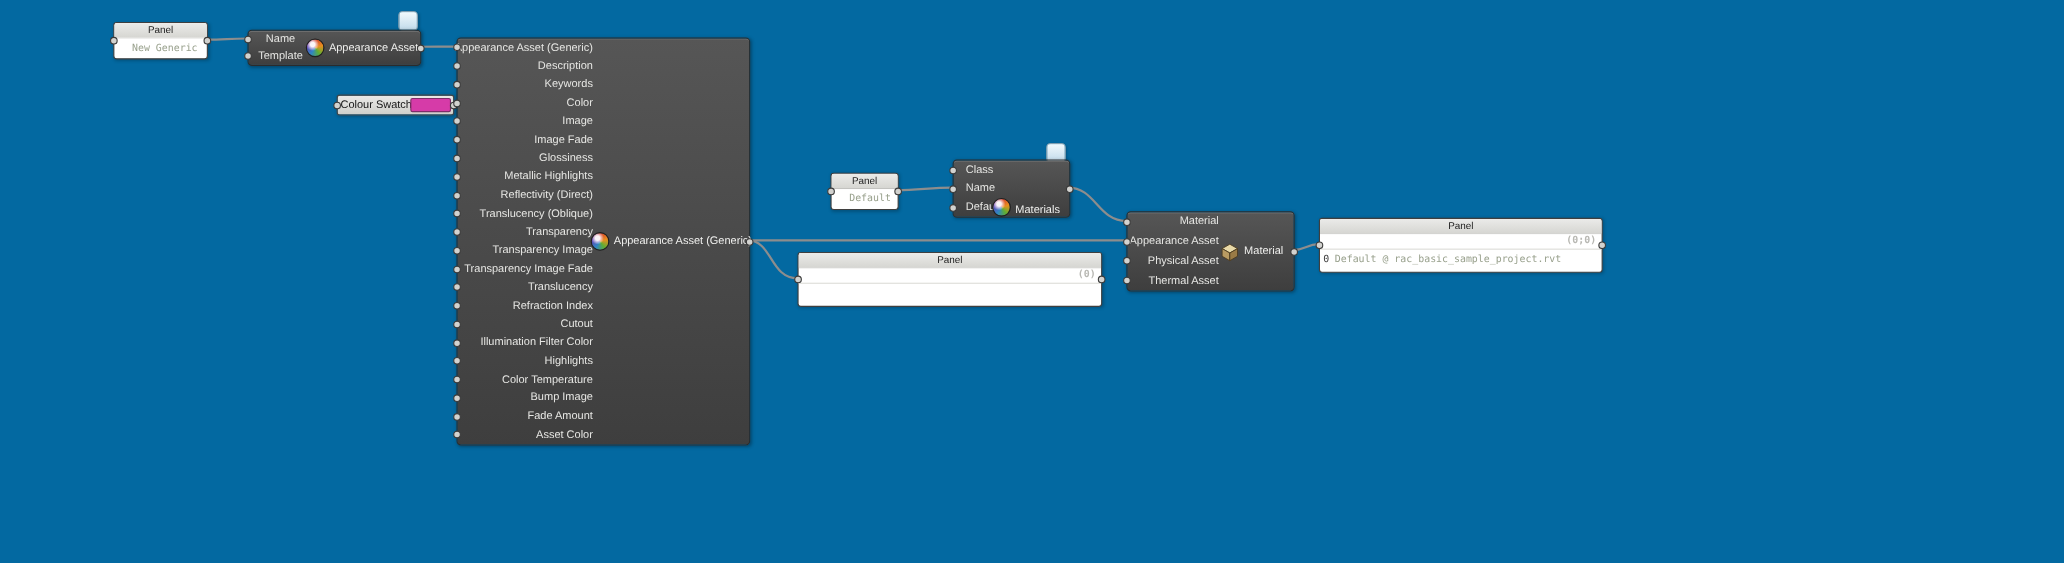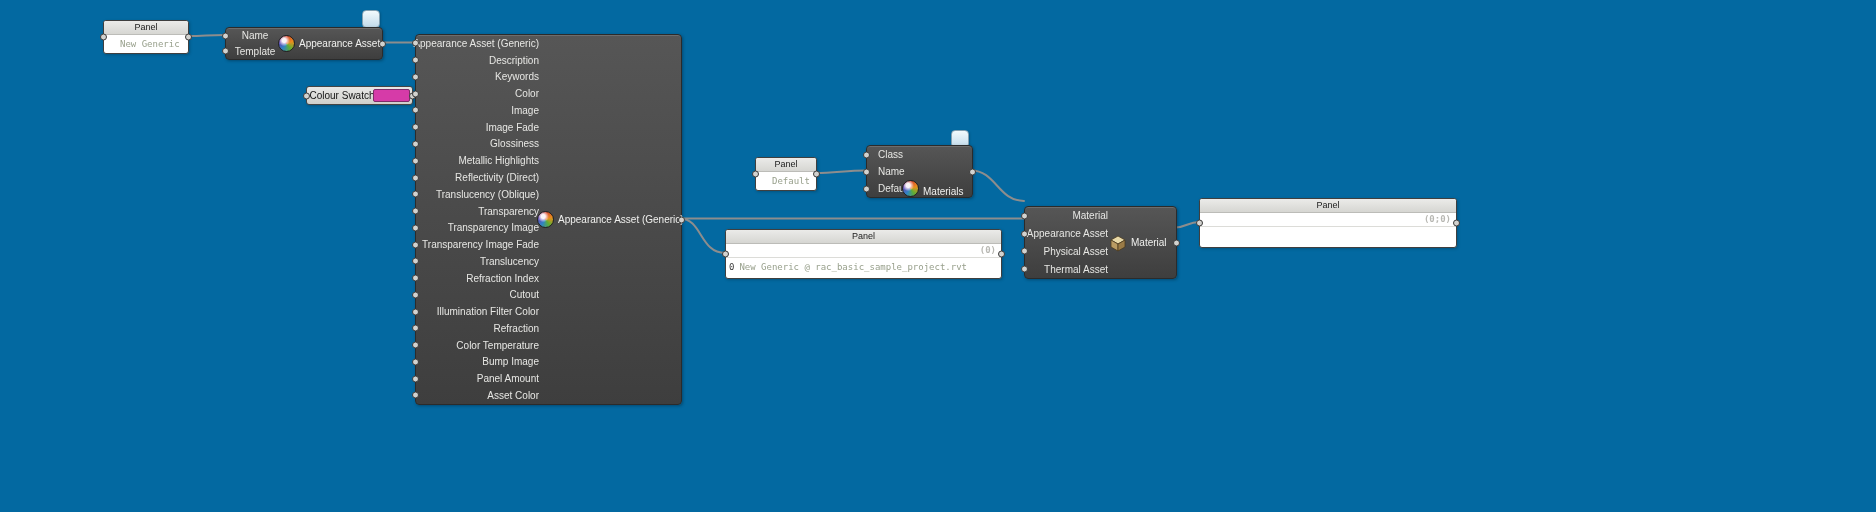--- a/index.html
+++ b/index.html
@@ -206,33 +206,33 @@
       <div class="node-row">
           <div class="grip in"></div>
           <span>Cutout</span>
         </div>
       <div class="node-row">
           <div class="grip in"></div>
           <span>Illumination Filter Color</span>
         </div>
       <div class="node-row">
           <div class="grip in"></div>
-          <span>Refraction</span>
+          <span>Highlights</span>
         </div>
       <div class="node-row">
           <div class="grip in"></div>
           <span>Color Temperature</span>
         </div>
       <div class="node-row">
           <div class="grip in"></div>
           <span>Bump Image</span>
         </div>
       <div class="node-row">
           <div class="grip in"></div>
-          <span>Panel Amount</span>
+          <span>Fade Amount</span>
         </div>
       <div class="node-row">
           <div class="grip in"></div>
           <span>Asset Color</span>
         </div>
     </div>
     <div class="out-zone" style="left:121px;">
       <div class="ball"></div>
       <span class="out-label">Appearance Asset (Generic)</span>
     </div>
@@ -261,21 +261,21 @@
           <span>Default</span>
         </div>
     </div>
     <div class="out-zone" style="left:35px;align-items:flex-end;">
       <div class="ball"></div>
       <span class="out-label">Materials</span>
     </div>
     <div class="grip out"></div>
   </div>
 
-  <div class="node" style="left:1024px;top:206px;width:151px;height:71px;">
+  <div class="node" style="left:1024px;top:192px;width:151px;height:71px;">
     <div class="node-rows rows-right" style="width:88px;">
       <div class="node-row">
           <div class="grip in"></div>
           <span>Material</span>
         </div>
       <div class="node-row">
           <div class="grip in"></div>
           <span>Appearance Asset</span>
         </div>
       <div class="node-row">
@@ -294,27 +294,27 @@
         <polygon points="16,6 9,10 9,17 16,13" fill="#9a7b46" stroke="#4a3a20" stroke-width="0.8"></polygon>
       </svg>
       <span class="out-label">Material</span>
     </div>
     <div class="grip out"></div>
   </div>
 
   <div class="panel" style="left:725px;top:229px;width:275px;height:48px;">
     <div class="panel-header">Panel</div>
     <div class="panel-count">(0)</div>
-    <div class="panel-row">
-      <span class="idx">0</span><span>New Generic @ rac_basic_sample_project.rvt</span>
-    </div>
     <div class="grip in"></div>
     <div class="grip out"></div>
   </div>
 
   <div class="panel" style="left:1199px;top:198px;width:256px;height:48px;">
     <div class="panel-header">Panel</div>
     <div class="panel-count">(0;0)</div>
+    <div class="panel-row">
+      <span class="idx">0</span><span>Default @ rac_basic_sample_project.rvt</span>
+    </div>
     <div class="grip in"></div>
     <div class="grip out"></div>
   </div>
 
 </div>
 
 </body></html>

